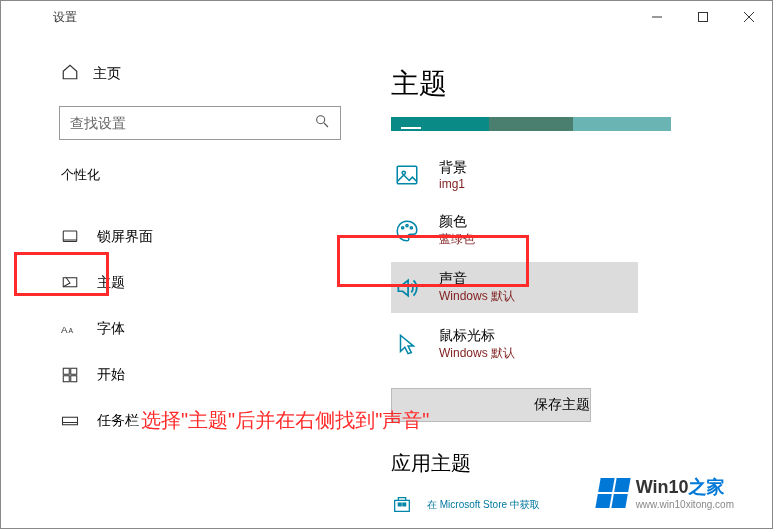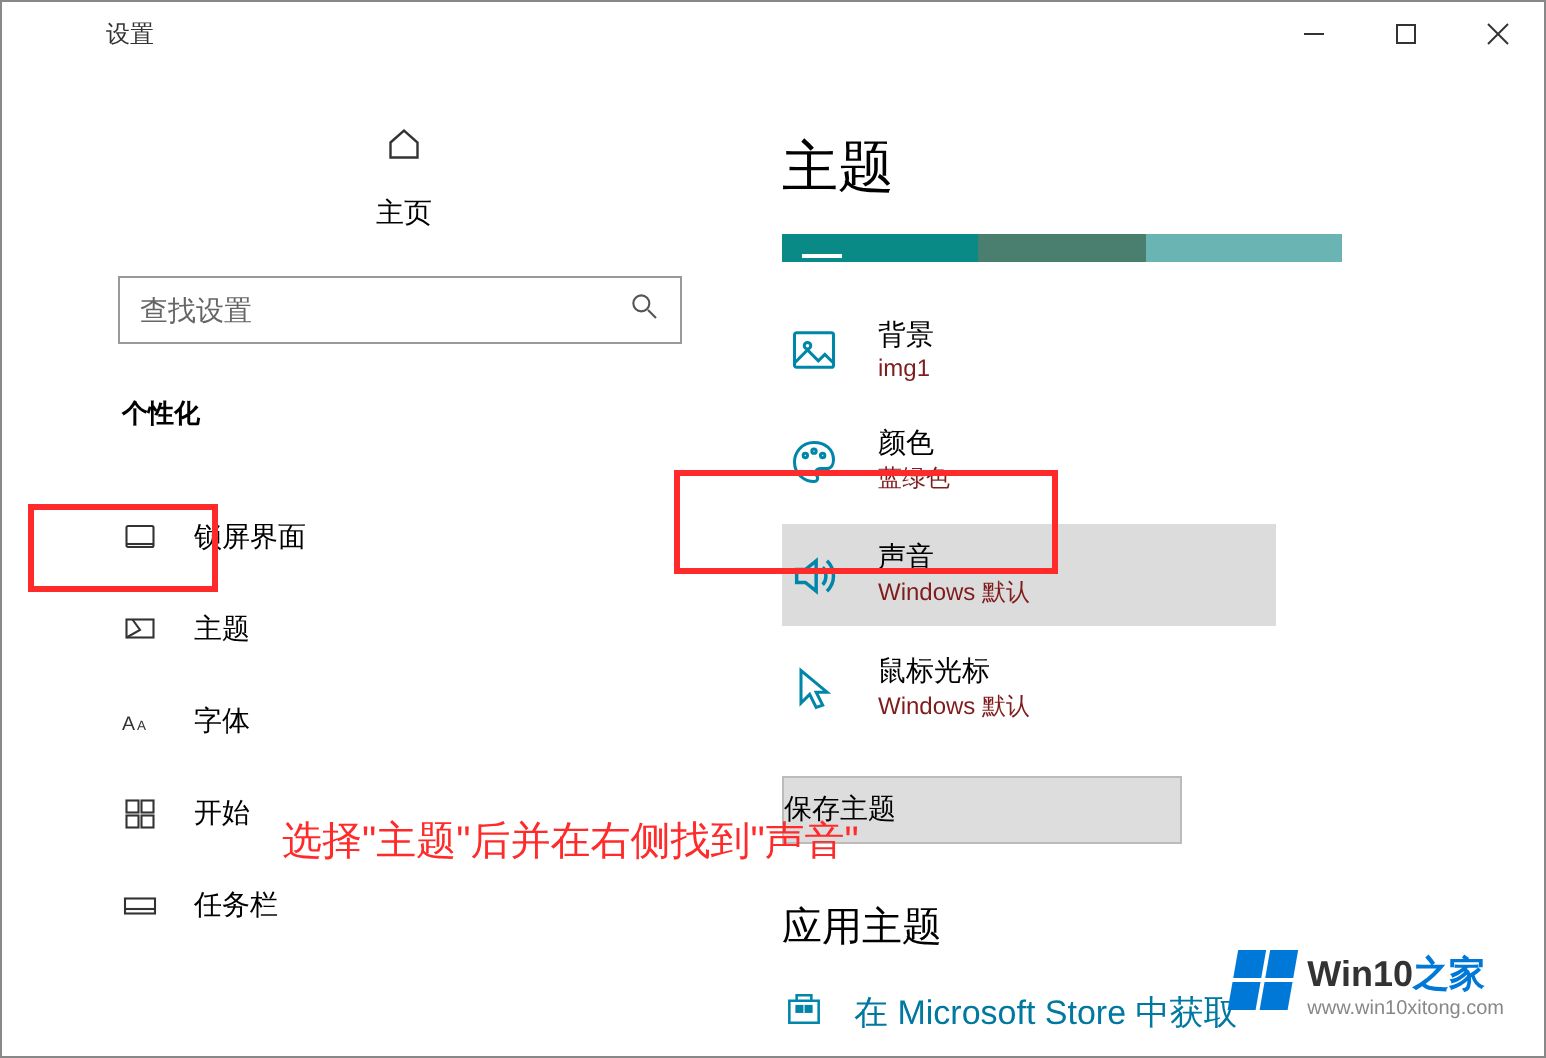--- a/index.html
+++ b/index.html
@@ -4,45 +4,45 @@
 <style>
 * { margin: 0; padding: 0; box-sizing: border-box; font-family: "Microsoft YaHei", "Segoe UI", sans-serif; }
 body { width: 773px; height: 529px; background: #fff; overflow: hidden; position: relative; }
 .window { width: 100%; height: 100%; border: 1px solid #888; position: relative; padding-left: 40px; }
 .titlebar { height: 32px; display: flex; align-items: center; padding-left: 12px; font-size: 12px; color: #333; }
 .titlebar .controls { position: absolute; right: 0; top: 0; display: flex; }
 .titlebar .ctrl { width: 46px; height: 32px; display: flex; align-items: center; justify-content: center; cursor: pointer; }
 .titlebar .ctrl svg { stroke: #333; }
 .content { display: flex; height: calc(100% - 32px); }
 .sidebar { width: 320px; padding: 30px 18px 0 18px; }
-.home-row { display: flex; align-items: center; gap: 14px; font-size: 14px; margin-bottom: 22px; padding-left: 2px; flex-direction: column; }
+.home-row { display: flex; align-items: center; gap: 14px; font-size: 14px; margin-bottom: 22px; padding-left: 2px; }
 .searchbox { width: 282px; height: 34px; border: 1px solid #999; display: flex; align-items: center; padding: 0 10px; margin-bottom: 26px; }
 .searchbox input { border: none; outline: none; flex: 1; font-size: 14px; background: transparent; }
 .searchbox input::placeholder { color: #666; }
-.category { font-size: 13px; font-weight: 700; margin-bottom: 30px; padding-left: 2px; }
+.category { font-size: 13px; font-weight: 400; margin-bottom: 30px; padding-left: 2px; }
 .navlist { display: flex; flex-direction: column; gap: 0; }
 .navitem { display: flex; align-items: center; gap: 18px; height: 46px; padding-left: 2px; font-size: 14px; cursor: pointer; }
 .navitem .ico { width: 18px; height: 18px; display: flex; align-items: center; justify-content: center; }
 .navitem.highlighted { position: relative; }
 .redbox { position: absolute; border: 3px solid #ff2a2a; pointer-events: none; }
 .main { flex: 1; padding: 32px 0 0 30px; position: relative; overflow: hidden; }
 .pagetitle { font-size: 28px; font-weight: 400; margin-bottom: 14px; }
 .themestrip { height: 14px; width: 280px; background: linear-gradient(to right, #0a8a86 0%, #0a8a86 35%, #4a7e6e 35%, #4a7e6e 65%, #6ab5b3 65%, #6ab5b3 100%); position: relative; margin-bottom: 20px; }
 .themestrip::before { content: ""; position: absolute; left: 10px; bottom: 2px; width: 20px; height: 2px; background: #fff; }
 .setting-row { display: flex; align-items: center; gap: 18px; padding: 8px 0 8px 2px; margin-bottom: 6px; cursor: pointer; width: 240px; }
 .setting-row .sico { width: 28px; height: 28px; display: flex; align-items: center; justify-content: center; color: #0078a0; }
 .setting-row .texts { display: flex; flex-direction: column; }
 .setting-row .lbl { font-size: 14px; color: #000; }
 .setting-row .val { font-size: 12px; color: #7f1d1d; }
 .setting-row.selected { background: #dcdcdc; width: 247px; }
-.savebtn { width: 200px; height: 34px; border: 1px solid #bbb; background: #ddd; font-size: 14px; display: flex; align-items: center; justify-content: flex-start; margin: 18px 0 28px 0; cursor: pointer; }
+.savebtn { width: 200px; height: 34px; border: 1px solid #bbb; background: #ddd; font-size: 14px; display: flex; align-items: center; justify-content: flex-end; margin: 18px 0 28px 0; cursor: pointer; }
 .subheader { font-size: 20px; font-weight: 400; margin-bottom: 16px; margin-top: 28px; }
-.storelink { display: flex; align-items: center; gap: 14px; color: #0078a0; font-size: 17px; cursor: pointer; }
+.storelink { display: flex; align-items: center; gap: 14px; color: #0078a0; font-size: 10px; cursor: pointer; }
 .annotation { position: absolute; color: #ff2a2a; font-size: 20px; top: 406px; left: 140px; font-weight: 400; }
-.watermark { position: absolute; right: 20px; bottom: 18px; display: flex; gap: 8px; }
+.watermark { position: absolute; right: 38px; bottom: 18px; display: flex; align-items: center; gap: 8px; }
 .watermark .wlogo { display: grid; grid-template-columns: 14px 14px; grid-template-rows: 14px 14px; gap: 2px; transform: skewX(-10deg); }
 .watermark .wlogo div { background: #0078d7; }
 .watermark .wtext { display: flex; flex-direction: column; align-items: flex-start; }
 .watermark .wtitle { font-size: 18px; font-weight: 700; color: #333; }
 .watermark .wtitle .zhi { color: #0078d7; }
 .watermark .wurl { font-size: 10px; color: #888; }
 </style>
 </head>
 <body>
 

